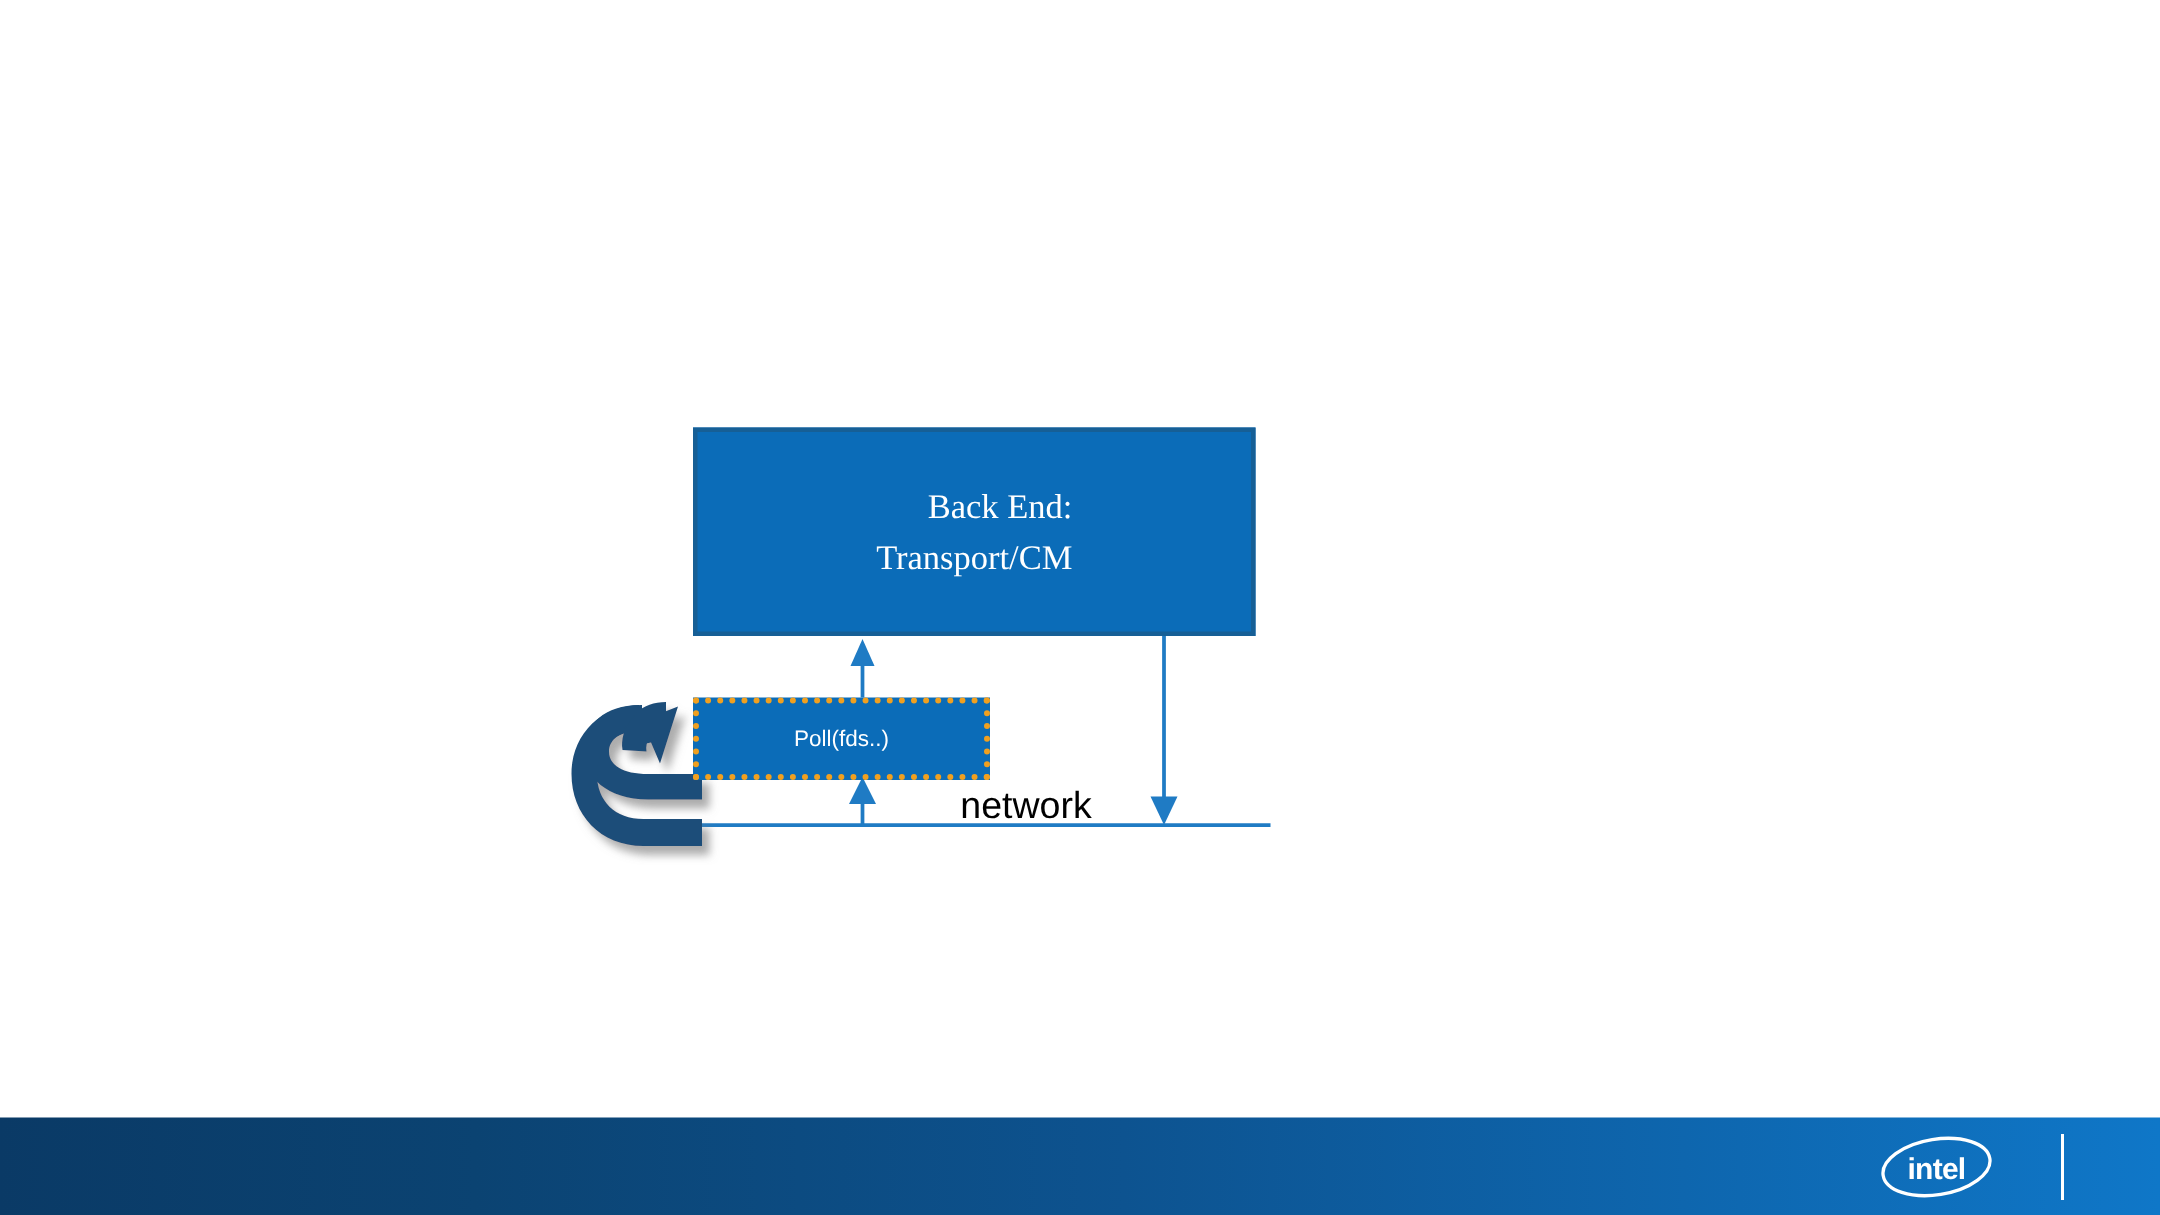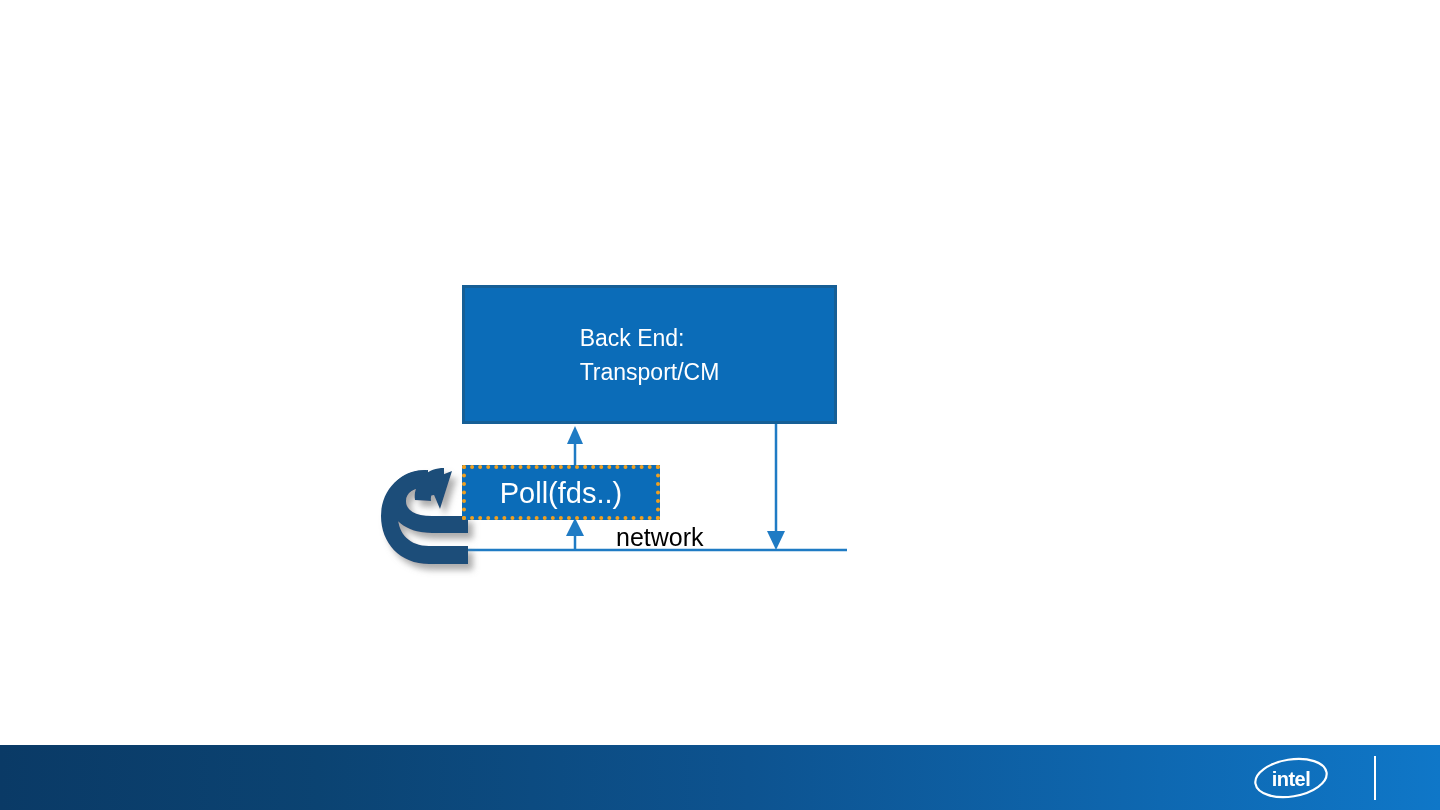--- a/index.html
+++ b/index.html
@@ -56,58 +56,59 @@
     height: 139px;
     box-sizing: border-box;
     background: #0B6CB8;
     border: 3px solid #165F96;
     display: flex;
     align-items: center;
     justify-content: center;
   }
   #backend-label {
     color: #FFFFFF;
-    font-family: Liberation Sans, sans-serif;
+    font-family: Liberation Serif, serif;
     font-size: 23px;
     font-weight: 400;
     line-height: 34px;
-    text-align: left;
+    text-align: right;
     white-space: pre-line;
   }
 
   
   #poll-box {
     position: absolute;
     left: 462px;
     top: 465px;
     width: 198px;
     height: 55px;
     box-sizing: border-box;
     background: #0B6CB8;
     border: 4px dotted #F0A020;
     display: flex;
     align-items: center;
     justify-content: center;
   }
   #poll-label {
     color: #FFFFFF;
     font-family: "Liberation Sans", sans-serif;
-    font-size: 29px;
+    font-size: 15px;
     font-weight: 400;
     line-height: 28px;
     text-align: center;
     white-space: nowrap;
   }
 
   
   #network-label {
     position: absolute;
     left: 616px;
     top: 522px;
     width: 136px;
+    text-align: center;
     color: #000000;
     font-family: "Liberation Sans", sans-serif;
     font-size: 25px;
     font-weight: 400;
     line-height: 30px;
     white-space: nowrap;
   }
 
   
   #diagram-svg {

